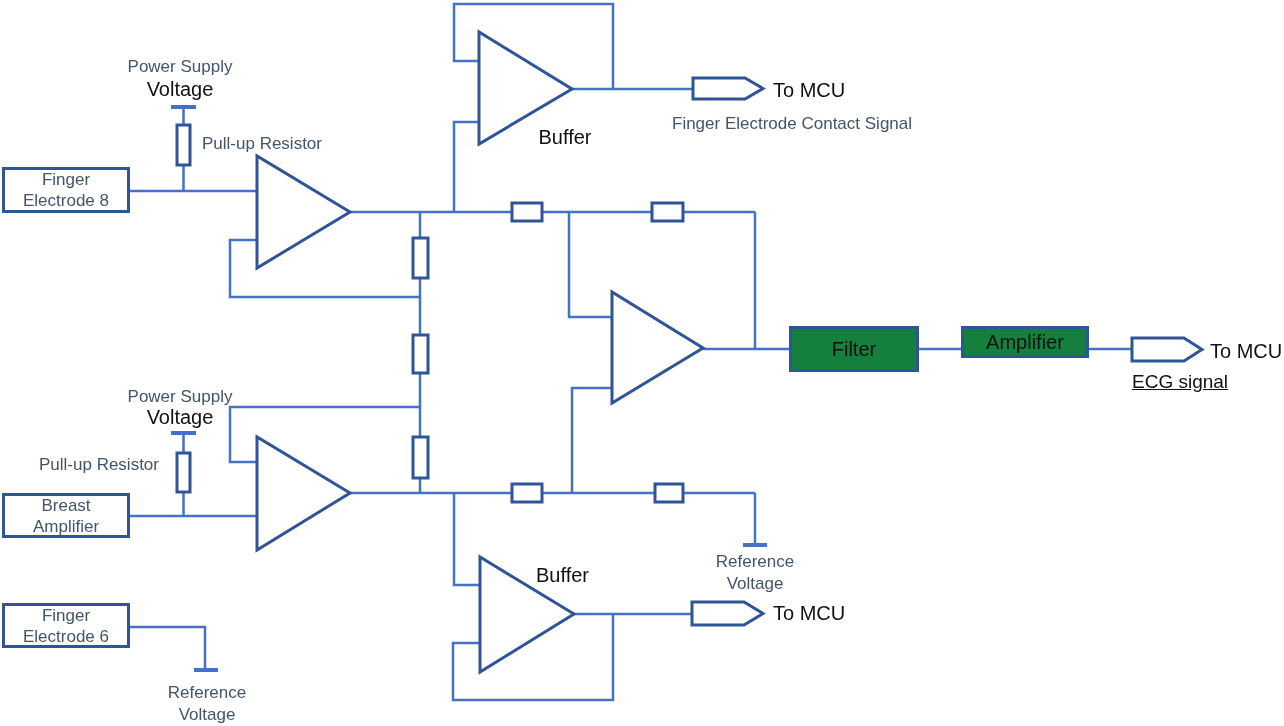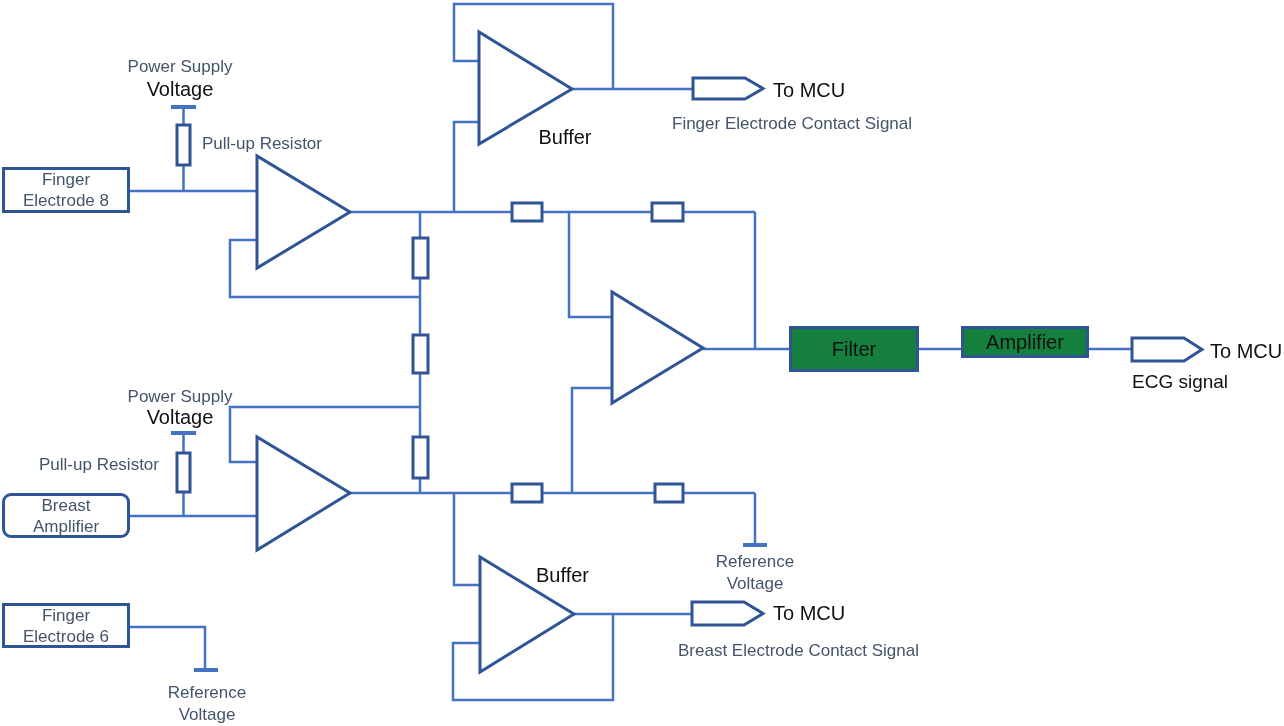--- a/index.html
+++ b/index.html
@@ -81,21 +81,21 @@
 
     <polygon class="comp" points="693,78 745,78 763,88.5 745,99 693,99"></polygon>
     <polygon class="comp" points="1132,338 1184,338 1202,349.5 1184,361 1132,361"></polygon>
     <polygon class="comp" points="692,602 744,602 763,613.5 744,625 692,625"></polygon>
   </svg>
 
   <div class="box" style="left:2px;top:167px;width:128px;height:46px;">
     <span>Finger</span>
     <span>Electrode 8</span>
   </div>
-  <div class="box" style="left:2px;top:493px;width:128px;height:45px;border-radius:9px;">
+  <div class="box" style="left:2px;top:493px;width:128px;height:45px;">
     <span>Breast</span>
     <span>Amplifier</span>
   </div>
   <div class="box" style="left:2px;top:603px;width:128px;height:45px;">
     <span>Finger</span>
     <span>Electrode 6</span>
   </div>
   <div class="pbox" style="left:789px;top:326px;width:130px;height:46px;">
     <span>Filter</span>
   </div>
@@ -105,33 +105,32 @@
 
   <div class="lbl center" style="left:118px;top:56px;width:124px;">Power Supply</div>
   <div class="lbl center big" style="left:118px;top:78px;width:124px;">Voltage</div>
   <div class="lbl" style="left:202px;top:133px;">Pull-up Resistor</div>
 
   <div class="lbl center big" style="left:515px;top:126px;width:100px;">Buffer</div>
   <div class="lbl big" style="left:773px;top:79px;">To MCU</div>
   <div class="lbl" style="left:672px;top:113px;">Finger Electrode Contact Signal</div>
 
   <div class="lbl big" style="left:1210px;top:340px;">To MCU</div>
-  <div class="lbl big" style="left:1132px;top:371px;font-size:19px;">ECG signal</div>
+  <div class="lbl big" style="left:1132px;top:371px;font-size:19px;text-decoration:underline;">ECG signal</div>
 
   <div class="lbl center" style="left:118px;top:386px;width:124px;">Power Supply</div>
   <div class="lbl center big" style="left:118px;top:406px;width:124px;">Voltage</div>
   <div class="lbl" style="left:39px;top:454px;">Pull-up Resistor</div>
 
   <div class="lbl center" style="left:705px;top:551px;width:100px;">
     <span>Reference</span><br>
     <span>Voltage</span>
   </div>
 
   <div class="lbl center big" style="left:520px;top:564px;width:85px;">Buffer</div>
   <div class="lbl big" style="left:773px;top:602px;">To MCU</div>
-  <div class="lbl" style="left:678px;top:640px;">Breast Electrode Contact Signal</div>
 
   <div class="lbl center" style="left:157px;top:682px;width:100px;">
     <span>Reference</span><br>
     <span>Voltage</span>
   </div>
 
 </div>
 
 </body></html>

